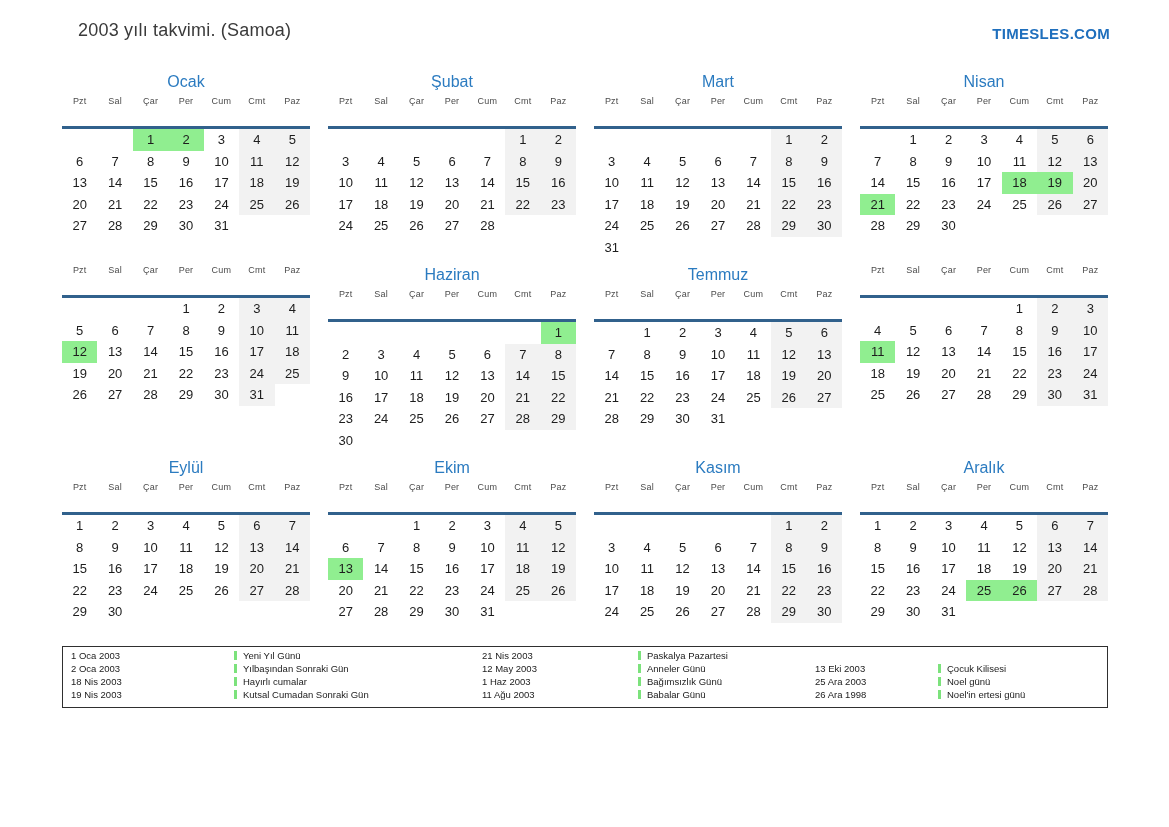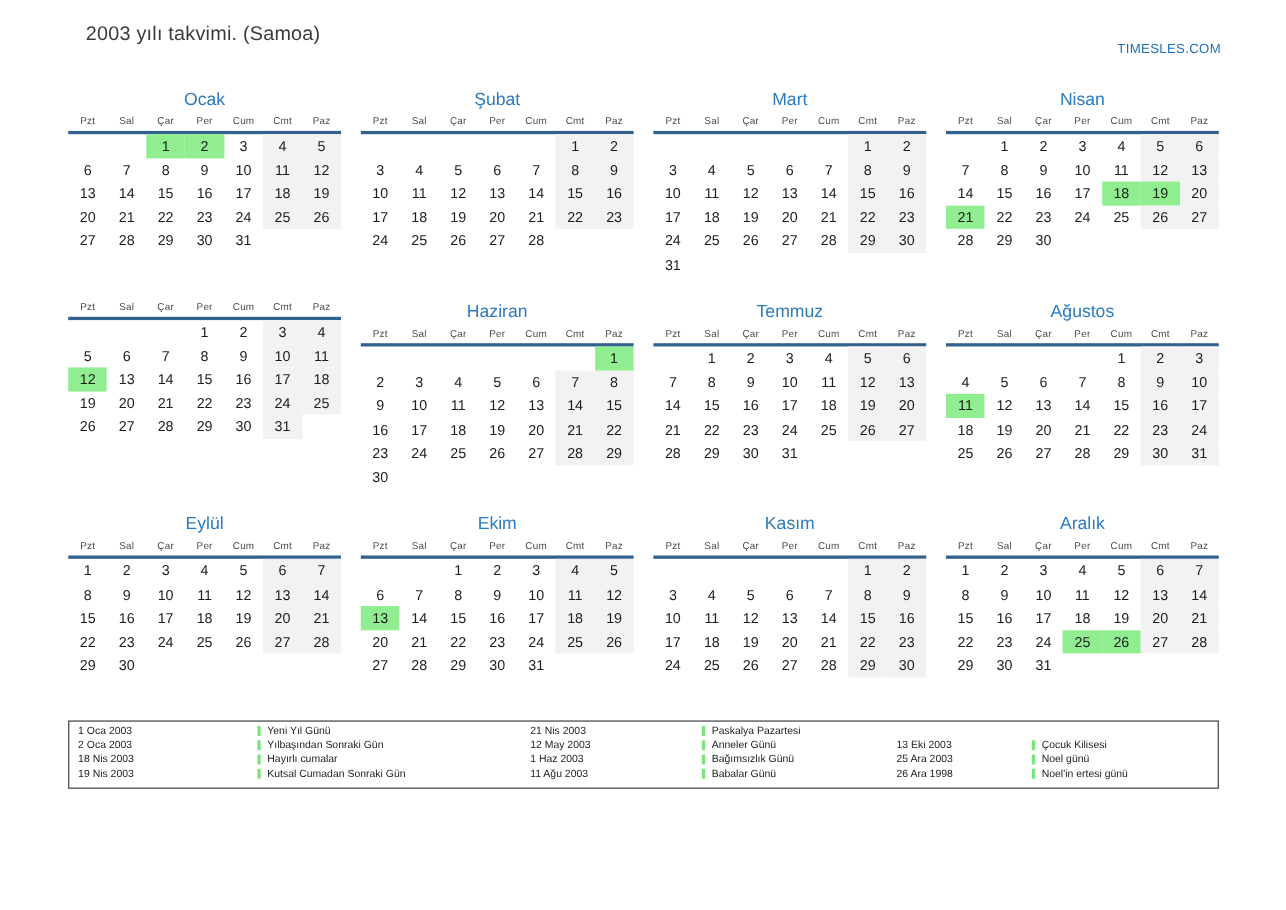--- a/index.html
+++ b/index.html
@@ -22,39 +22,39 @@
   }
   .page{width:1169px;height:827px;position:relative;}
   .header{
     display:flex;justify-content:space-between;align-items:flex-start;
     padding:20px 59px 0 78px;
   }
   .page-title{
     font-size:18px;font-weight:400;color:#3a3a3a;letter-spacing:.2px;
   }
   .brand-link{
-    font-size:12px;font-weight:400;color:var(--brand);
-    text-decoration:none;letter-spacing:.3px;margin-top:17px;display:inline-block;
+    font-size:15px;font-weight:700;color:var(--brand);
+    text-decoration:none;letter-spacing:.3px;margin-top:5px;display:inline-block;
     cursor:pointer;
   }
   .months{
     display:grid;
     grid-template-columns:repeat(4,1fr);
     grid-template-rows:repeat(3,172px);
     column-gap:18px;row-gap:21px;
     margin:30px 61px 0 62px;
   }
   .month{height:172px;}
   .month-title{
     text-align:center;color:var(--accent);
     font-size:16px;font-weight:400;height:24px;line-height:20px;
   }
   .dow{
     display:grid;grid-template-columns:repeat(7,1fr);
-    padding-bottom:4px;border-bottom:3px solid var(--rule);
+    padding-bottom:20px;border-bottom:3px solid var(--rule);
   }
   .dow span{
     text-align:center;font-size:9px;color:#4b4b4b;letter-spacing:.2px;
   }
   .weeks{
     display:grid;grid-template-columns:repeat(7,1fr);
     grid-auto-rows:21.5px;
   }
   .cell{
     text-align:center;font-size:13px;line-height:21.5px;color:var(--ink);
@@ -442,21 +442,20 @@
           <div class="cell">28</div>
           <div class="cell">29</div>
           <div class="cell">30</div>
           <div class="cell">31</div>
           <div class="cell"></div>
           <div class="cell"></div>
           <div class="cell"></div>
         </div>
       </div>
       <div class="month">
-        <div class="month-title">Ağustos</div>
         <div class="dow">
           <span>Pzt</span>
           <span>Sal</span>
           <span>Çar</span>
           <span>Per</span>
           <span>Cum</span>
           <span>Cmt</span>
           <span>Paz</span>
         </div>
         <div class="weeks">

